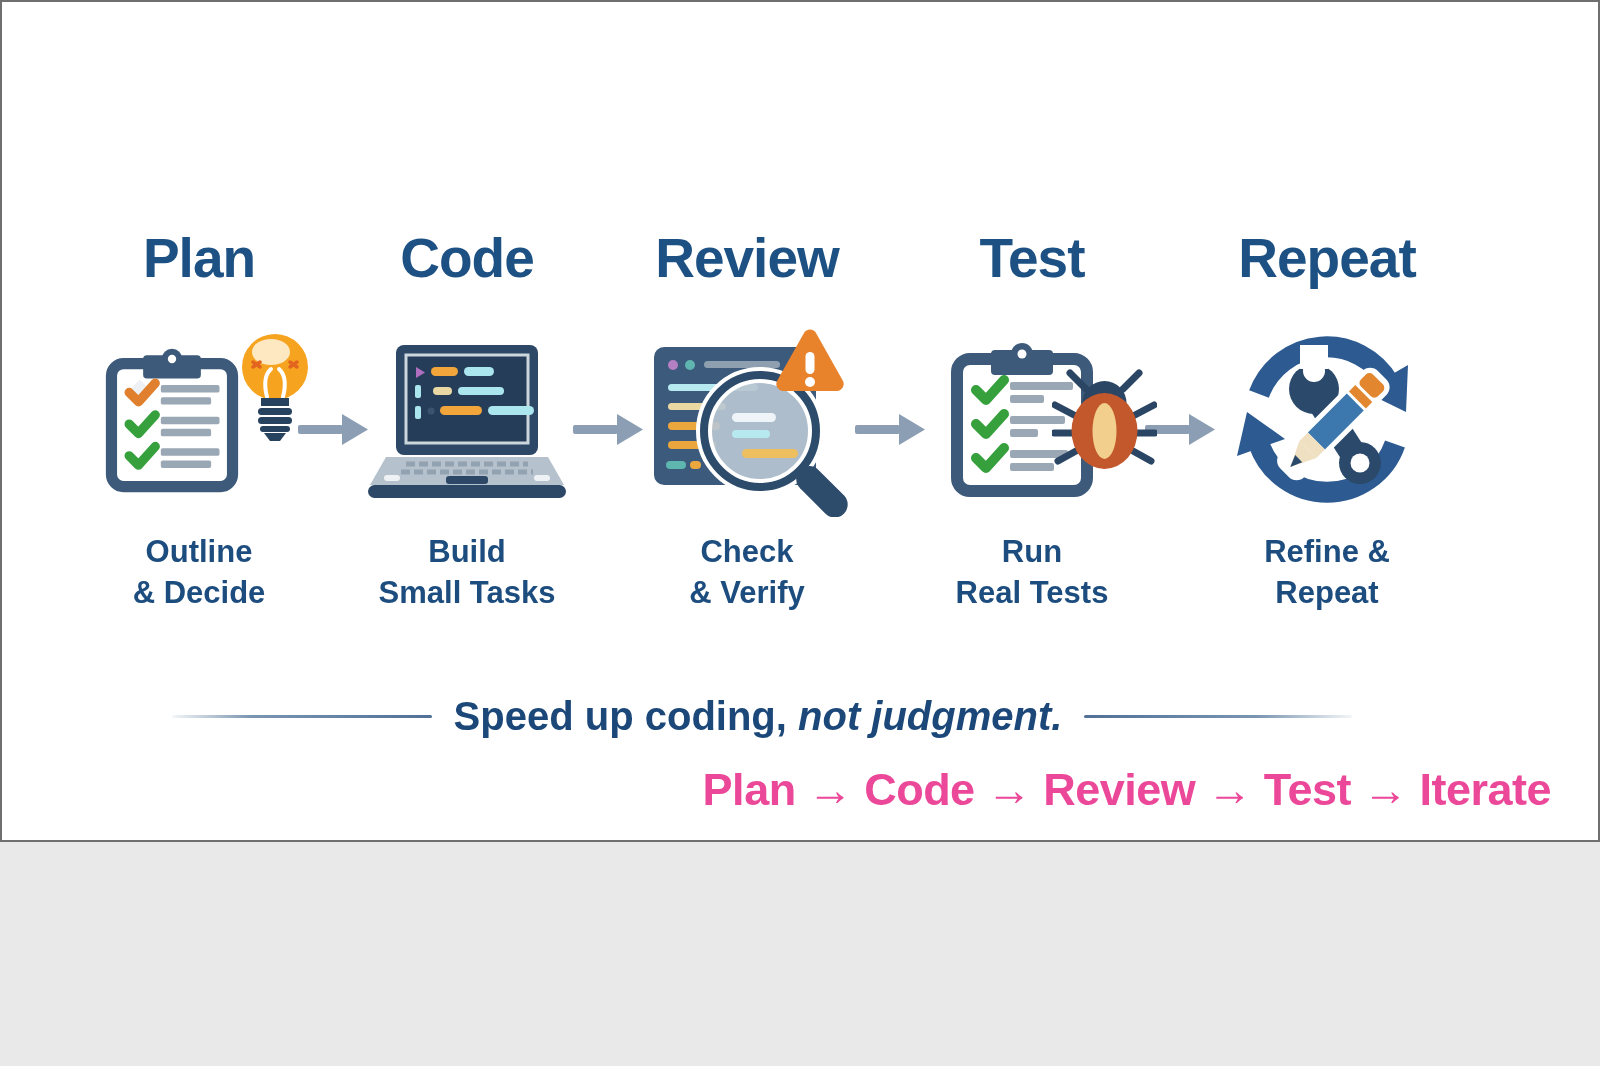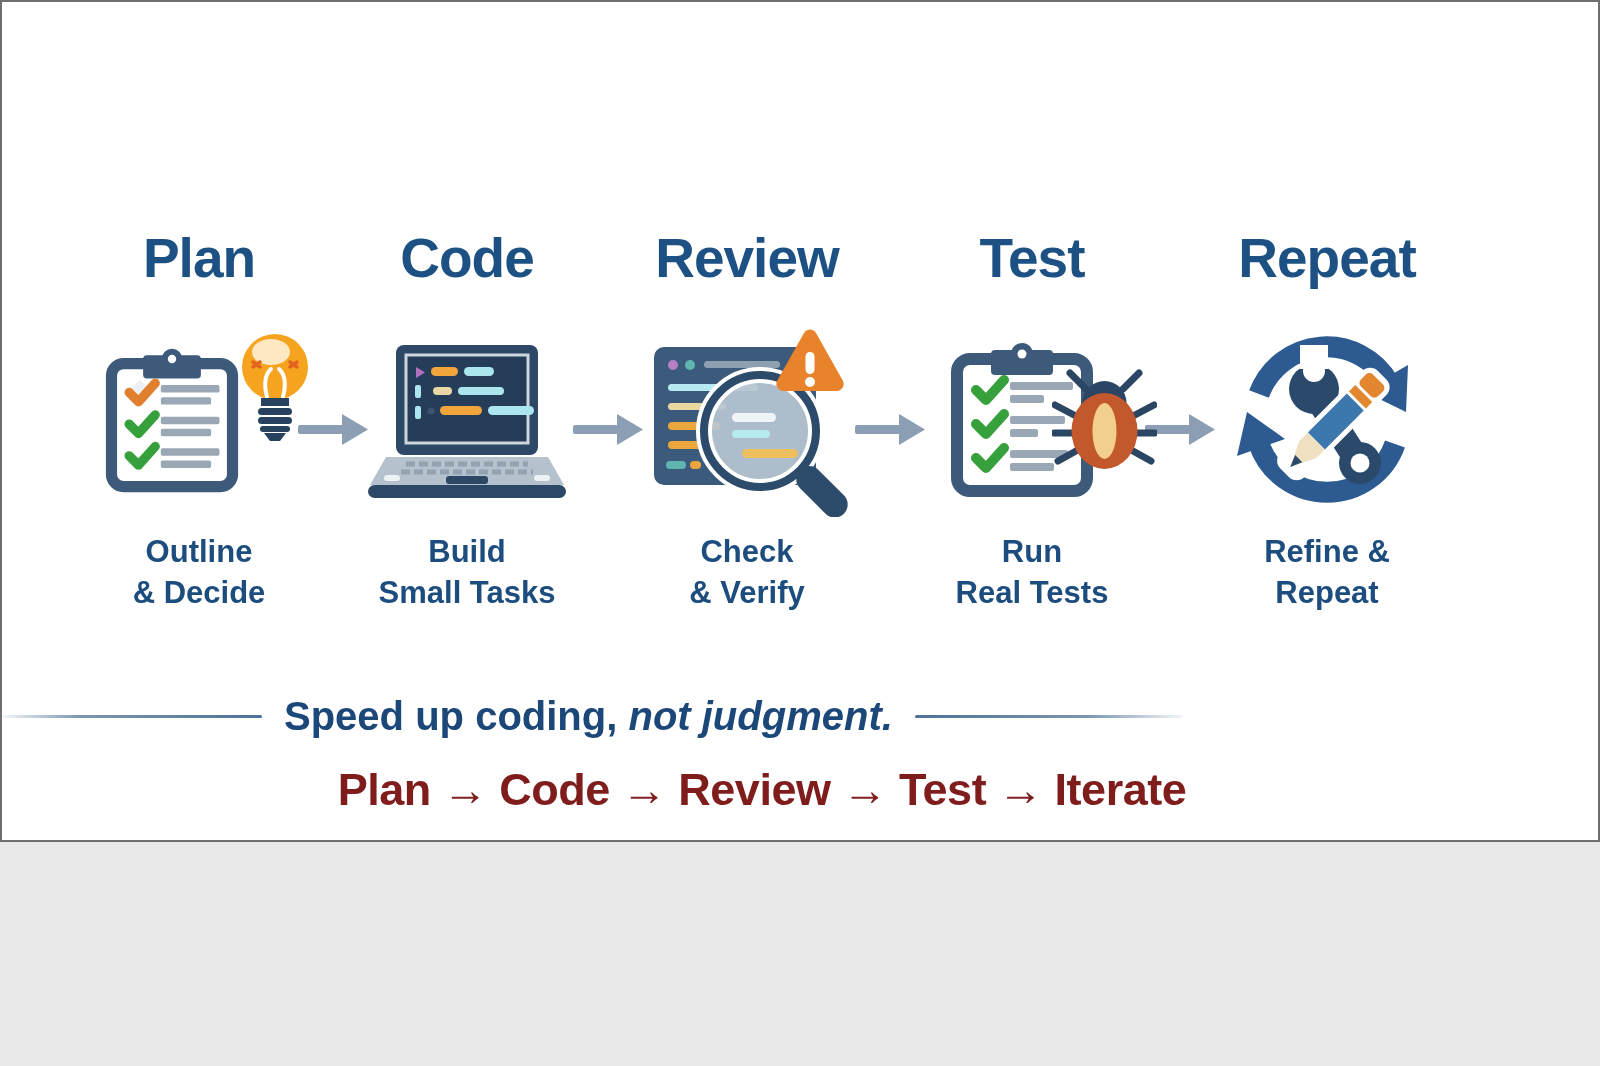--- a/index.html
+++ b/index.html
@@ -31,31 +31,31 @@
 
   
   .flow-arrow { position:absolute; top:408px; width:74px; height:38px; }
   .flow-arrow:nth-of-type(1){ left:294px; }
   .flow-arrow:nth-of-type(2){ left:569px; }
   .flow-arrow:nth-of-type(3){ left:851px; }
   .flow-arrow:nth-of-type(4){ left:1141px; }
 
   
   .tagline-row { position:absolute; top:692px; left:0; width:1520px;
-    display:flex; align-items:center; gap:22px; }
+    display:flex; align-items:center; justify-content:center; gap:22px; }
   .tagline-text { font-size:40px; color:#1c4779; white-space:nowrap; }
   .tagline-bold { font-weight:bold; }
   .tagline-italic { font-style:italic; font-weight:bold; }
   .divider { height:3px; border-radius:2px; }
   .divider-left  { width:260px; background:linear-gradient(to right, rgba(111,140,171,0.08), #7b96b2 30%, #507097); }
   .divider-right { width:268px; background:linear-gradient(to right, #507097, #7b96b2 65%, rgba(111,140,171,0.08)); }
 
   
-  .flow-row { position:absolute; top:762px; left:0; width:1520px; text-align:center;
-    font-size:45px; font-weight:bold; color:#7f1d1d; letter-spacing:-0.5px; white-space:nowrap; }
+  .flow-row { position:absolute; top:762px; left:0; width:1520px; text-align:right;
+    font-size:45px; font-weight:bold; color:#ec4899; letter-spacing:-0.5px; white-space:nowrap;padding-left:29px; }
 </style>
 </head>
 <body>
 
 <div class="canvas">
 
   <div class="step">
     <div class="step-title">Plan</div>
     <div class="icon-box">
       <svg class="svg-clipboard-plan" viewBox="0 0 150 160">

